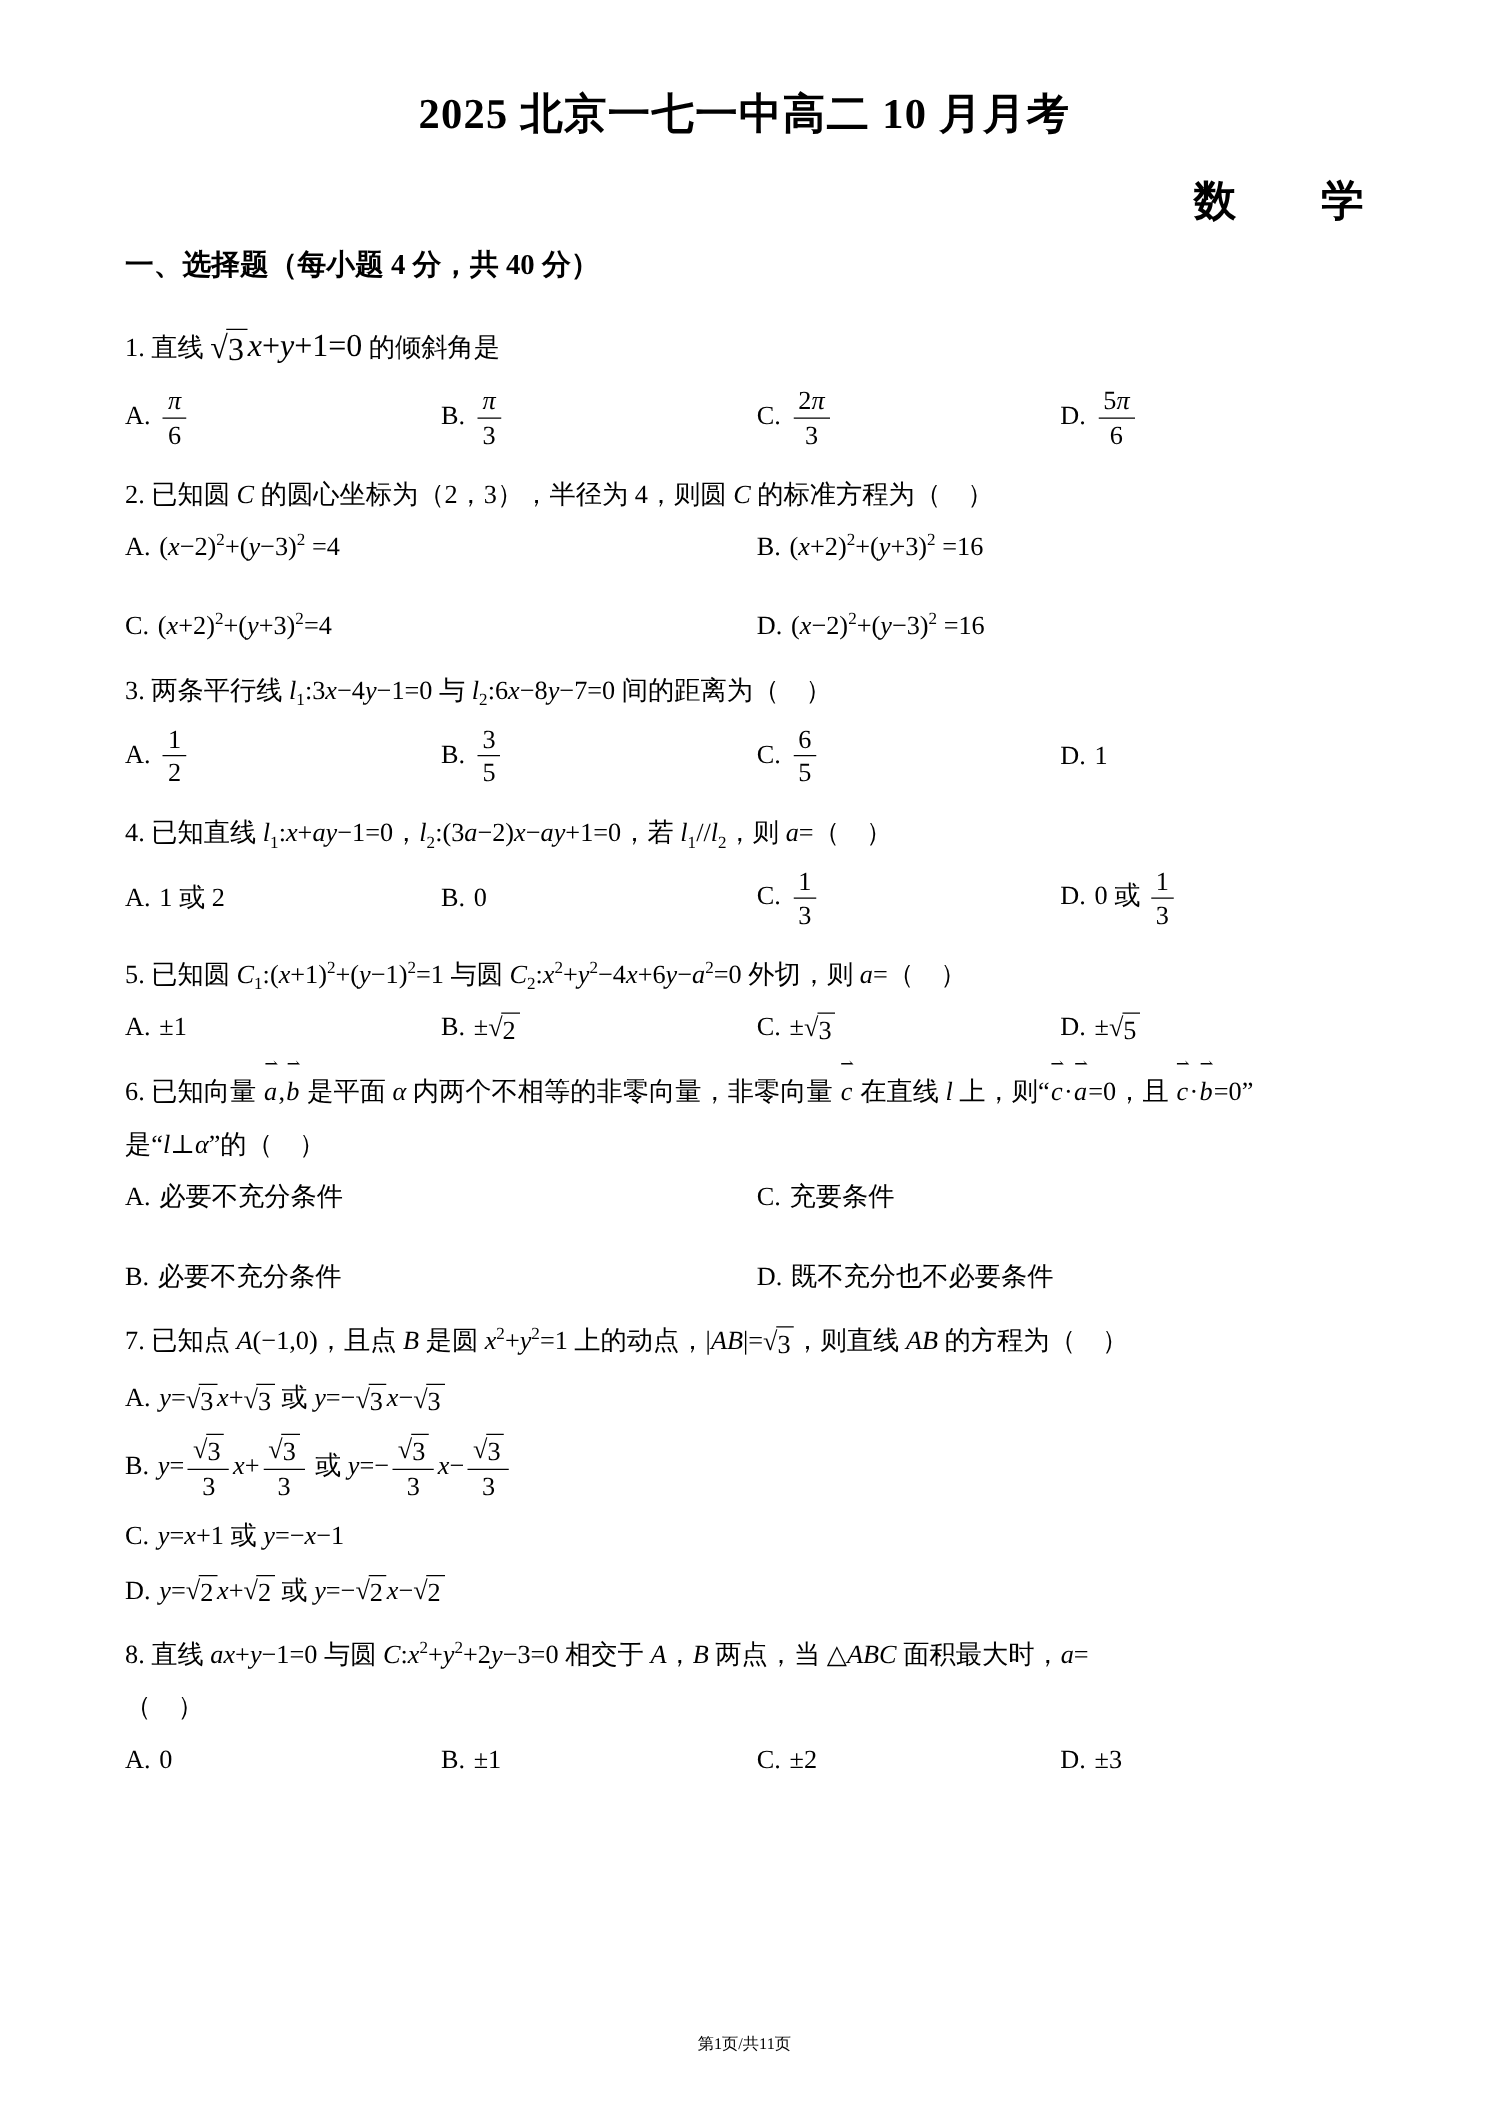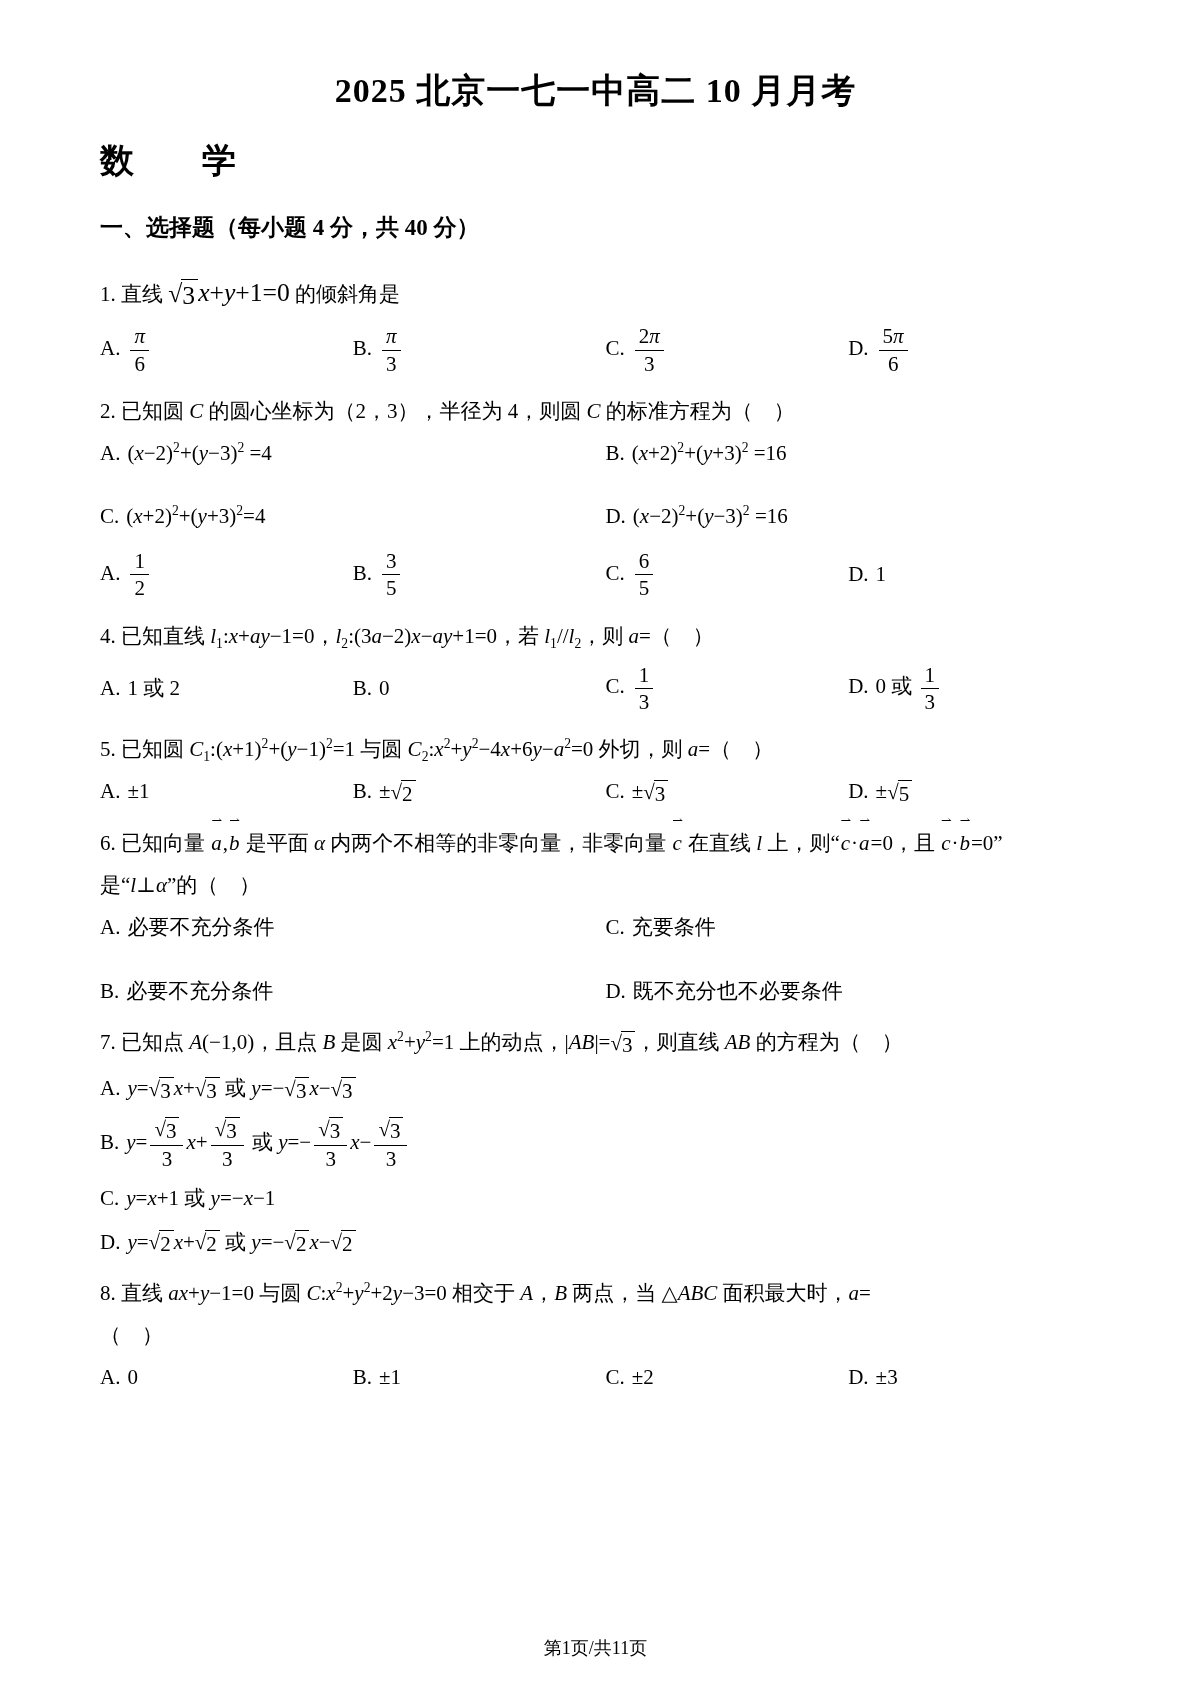--- a/index.html
+++ b/index.html
@@ -8,21 +8,21 @@
     background:#ffffff;
     color:#000000;
     font-family:"Liberation Serif","DejaVu Serif",serif;
     font-size:21px;
     overflow:hidden;
     position:relative;
   }
   .page { position:absolute; inset:0; padding:68px 100px 0 100px; overflow:hidden; }
 
   .title   { text-align:center; font-size:34px; font-weight:bold; letter-spacing:1px; margin-bottom:24px; }
-  .subject { text-align:left; font-size:34px; font-weight:bold; margin-bottom:28px; }
+  .subject { text-align:right; font-size:34px; font-weight:bold; margin-bottom:12px; }
   .section-heading { font-size:23px; font-weight:bold; margin-bottom:24px; }
 
   .question { margin-bottom:12px; }
   .stem { line-height:2.0; }
   .options { margin-top:4px; }
   .options.row4 {
     display:grid;
     grid-template-columns:25.5% 25.5% 24.5% 24.5%;
     align-items:center;
   }
@@ -43,21 +43,21 @@
   .mfrac .mnum, .mfrac .mden { display:block; padding:0 4px; line-height:1.25; }
   .mfrac .mden { border-top:1.5px solid #000; }
   .msqrt { display:inline-flex; align-items:flex-start; white-space:nowrap; vertical-align:middle; }
   .msqrt .rsym { line-height:1.2; }
   .msqrt .rad { border-top:1.5px solid #000; line-height:1.25; padding:0 3px 0 1px; margin-left:-1px; }
   sup { font-size:0.65em; line-height:0; }
   sub { font-size:0.65em; line-height:0; }
   .mvec { display:inline-block; position:relative; margin:0 1px; }
   .mvec .varrow { position:absolute; top:-0.62em; left:55%; transform:translateX(-50%); font-size:0.62em; line-height:1; }
 
-  .footer { position:absolute; bottom:24px; left:0; right:0; text-align:center; font-size:18px; }
+  .footer { position:absolute; bottom:40px; left:0; right:0; text-align:center; font-size:13px; }
 </style>
 </head>
 <body>
 
 <div class="page">
   <div class="title">2025 北京一七一中高二 10 月月考</div>
   <div class="subject">数　　学</div>
   <div class="section-heading">一、选择题（每小题 4 分，共 40 分）</div>
   <div id="questions">
   <div class="question">
@@ -83,20 +83,21 @@
 
   <span class="option"><span class="opt-label">B.</span><span class="opt-text">(<span class="mi">x</span>+2)<sup>2</sup>+(<span class="mi">y</span>+3)<sup>2</sup> =16</span></span>
 
   <span class="option"><span class="opt-label">C.</span><span class="opt-text">(<span class="mi">x</span>+2)<sup>2</sup>+(<span class="mi">y</span>+3)<sup>2</sup>=4</span></span>
 
   <span class="option"><span class="opt-label">D.</span><span class="opt-text">(<span class="mi">x</span>−2)<sup>2</sup>+(<span class="mi">y</span>−3)<sup>2</sup> =16</span></span>
 </div>
   </div>
 
   <div class="question">
+    <div class="stem">3. 两条平行线 <span class="mi">l</span><sub>1</sub>:3<span class="mi">x</span>−4<span class="mi">y</span>−1=0 与 <span class="mi">l</span><sub>2</sub>:6<span class="mi">x</span>−8<span class="mi">y</span>−7=0 间的距离为（　）</div>
     <div class="options row4">
   <span class="option"><span class="opt-label">A.</span><span class="opt-text"><span class="mfrac"><span class="mnum">1</span><span class="mden">2</span></span></span></span>
 
   <span class="option"><span class="opt-label">B.</span><span class="opt-text"><span class="mfrac"><span class="mnum">3</span><span class="mden">5</span></span></span></span>
 
   <span class="option"><span class="opt-label">C.</span><span class="opt-text"><span class="mfrac"><span class="mnum">6</span><span class="mden">5</span></span></span></span>
 
   <span class="option"><span class="opt-label">D.</span><span class="opt-text">1</span></span>
 </div>
   </div>

